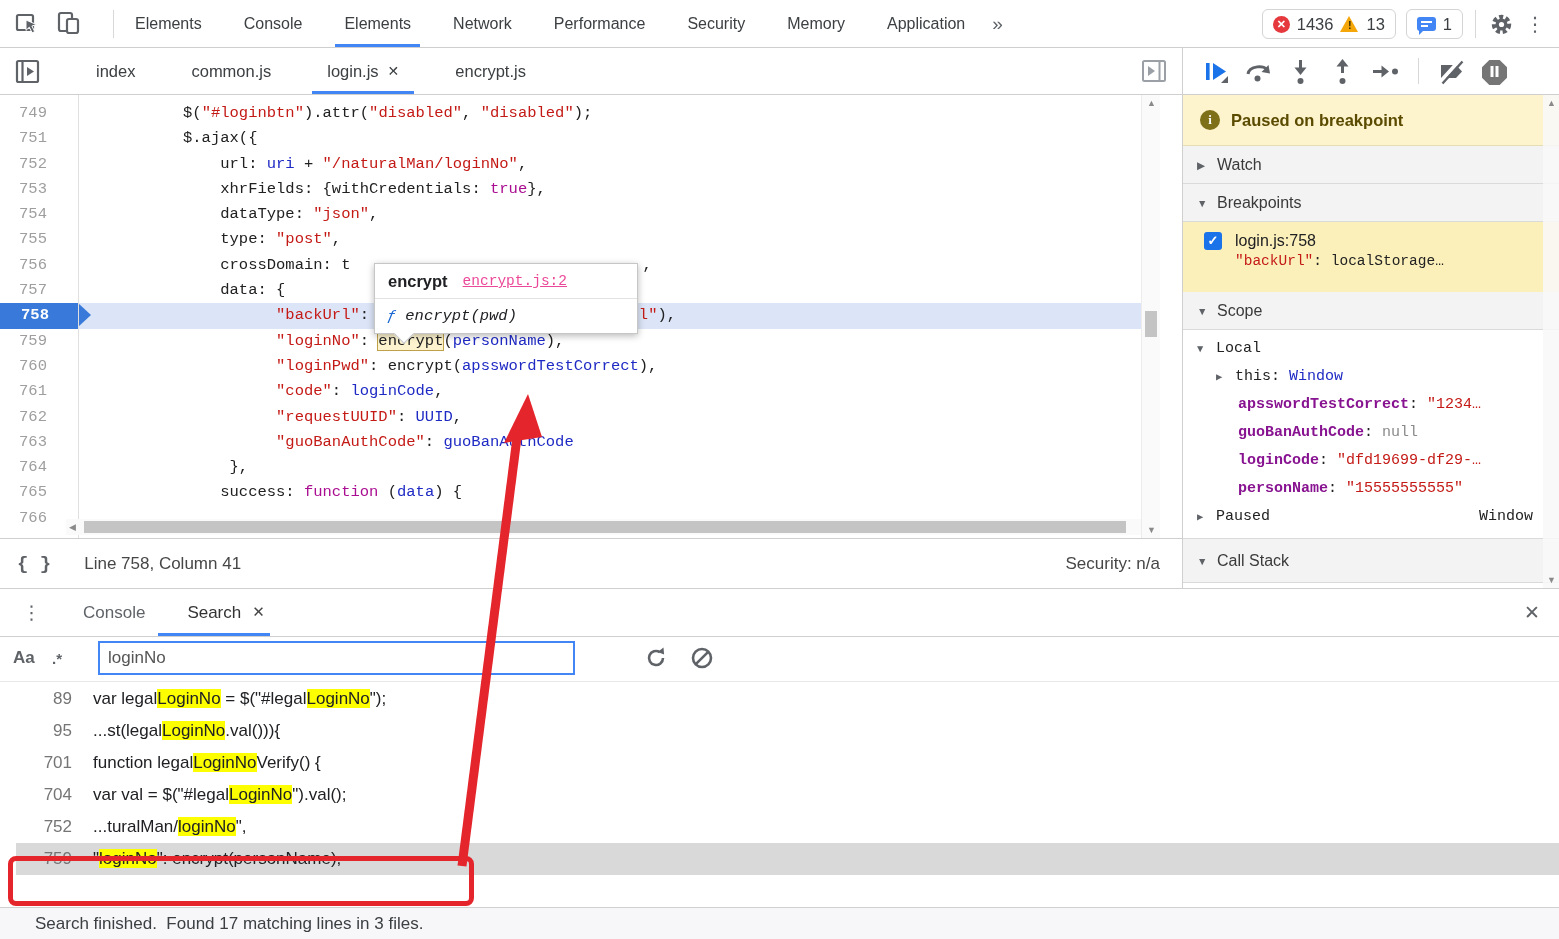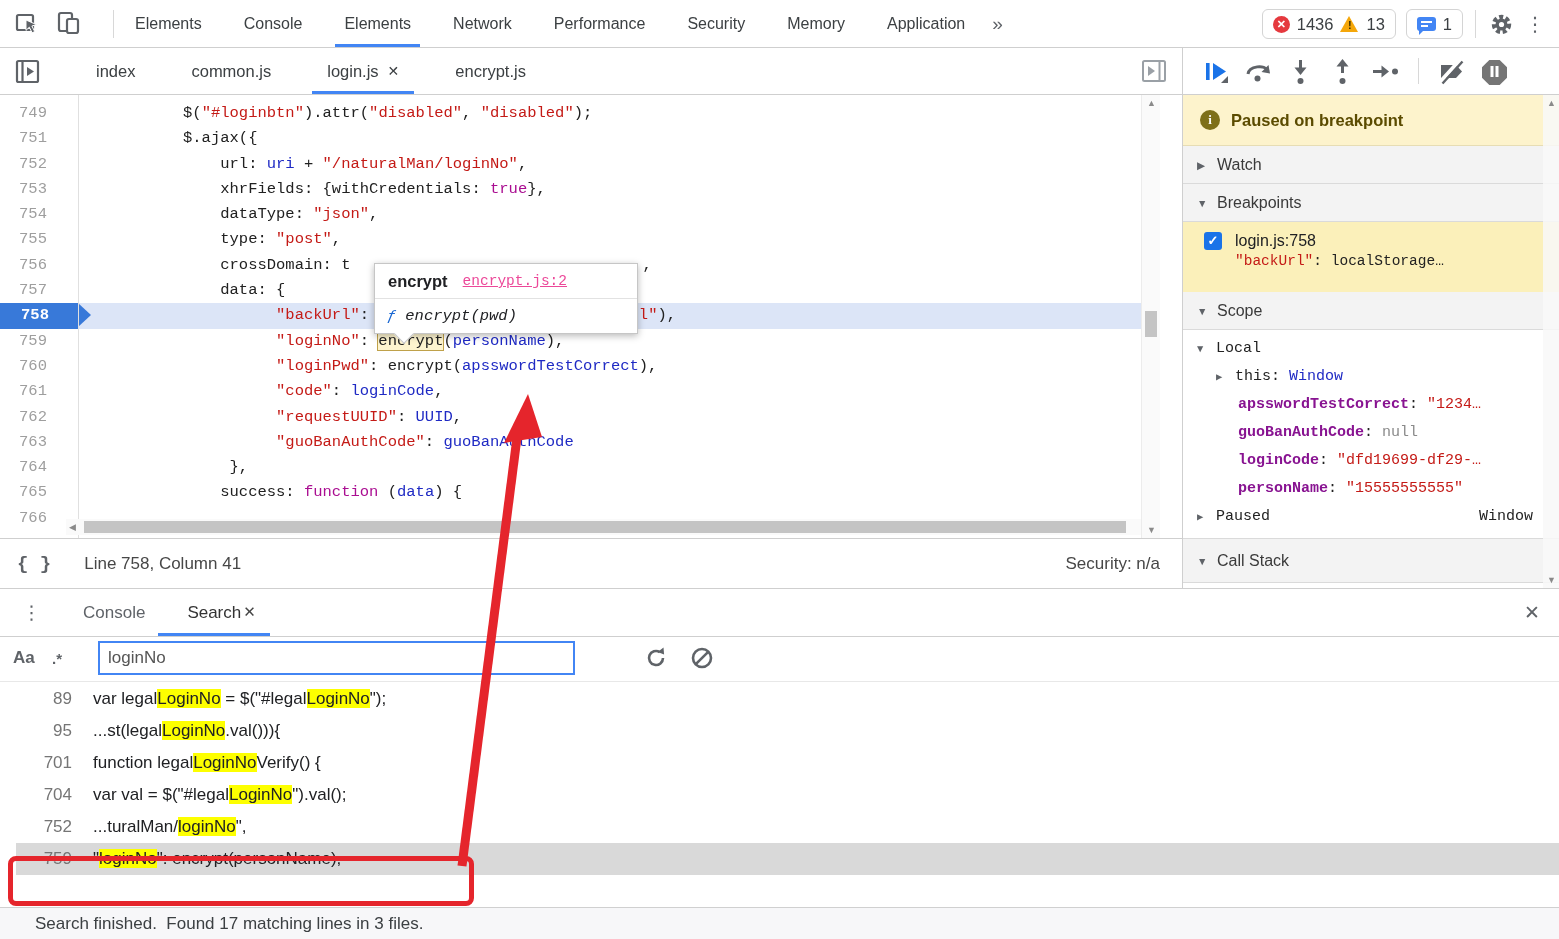--- a/index.html
+++ b/index.html
@@ -80,21 +80,21 @@
   .pname{color:#881391;font-weight:bold}
   .plain{color:#222}
   .str{color:#c41a16}.nil{color:#8a8a8a}.obj{color:#1f2ac4}
   .rightval{margin-left:auto;padding-right:26px;color:#222}
   .sb-scroll{position:absolute;right:0;top:0;width:16px;height:493px;background:rgba(248,248,248,.85)}
   
   .drawer{position:absolute;left:0;top:588px;width:1559px;height:351px;border-top:1px solid #cfcfcf;background:#fff}
   .dtabs{position:relative;height:48px;border-bottom:1px solid #cfcfcf;display:flex;align-items:center}
   .dkebab{margin-left:22px;font-size:19px;color:#5f6368}
   .dtab{font-size:17px;color:#5f6368;margin-left:42px}
-  .dtab.active{color:#333;display:flex;gap:2px}
+  .dtab.active{color:#333;display:flex;gap:11px}
   .dtab .x{font-size:15px;color:#444}
   .dunderline{position:absolute;left:158px;bottom:0;width:112px;height:3px;background:#4285f4}
   .dclose{position:absolute;right:19px;top:12px;font-size:19px;color:#5f6368}
   .dtool{position:relative;height:45px;border-bottom:1px solid #e8e8e8}
   .aa{position:absolute;left:13px;top:11px;font-size:17px;font-weight:bold;color:#5f6368}
   .regex{position:absolute;left:52px;top:13px;font-size:15px;font-weight:bold;color:#5f6368}
   .sinput{position:absolute;left:98px;top:4px;width:477px;height:34px;border:2px solid #4285f4;font-family:"Liberation Sans",sans-serif;font-size:17px;color:#555;padding:0 8px;outline:none}
   .ticon{position:absolute;top:9px;color:#5f6368}
   #results{position:absolute;left:16px;top:94px;width:1559px}
   .rrow{height:32px;display:flex;align-items:center;font-size:17px}

